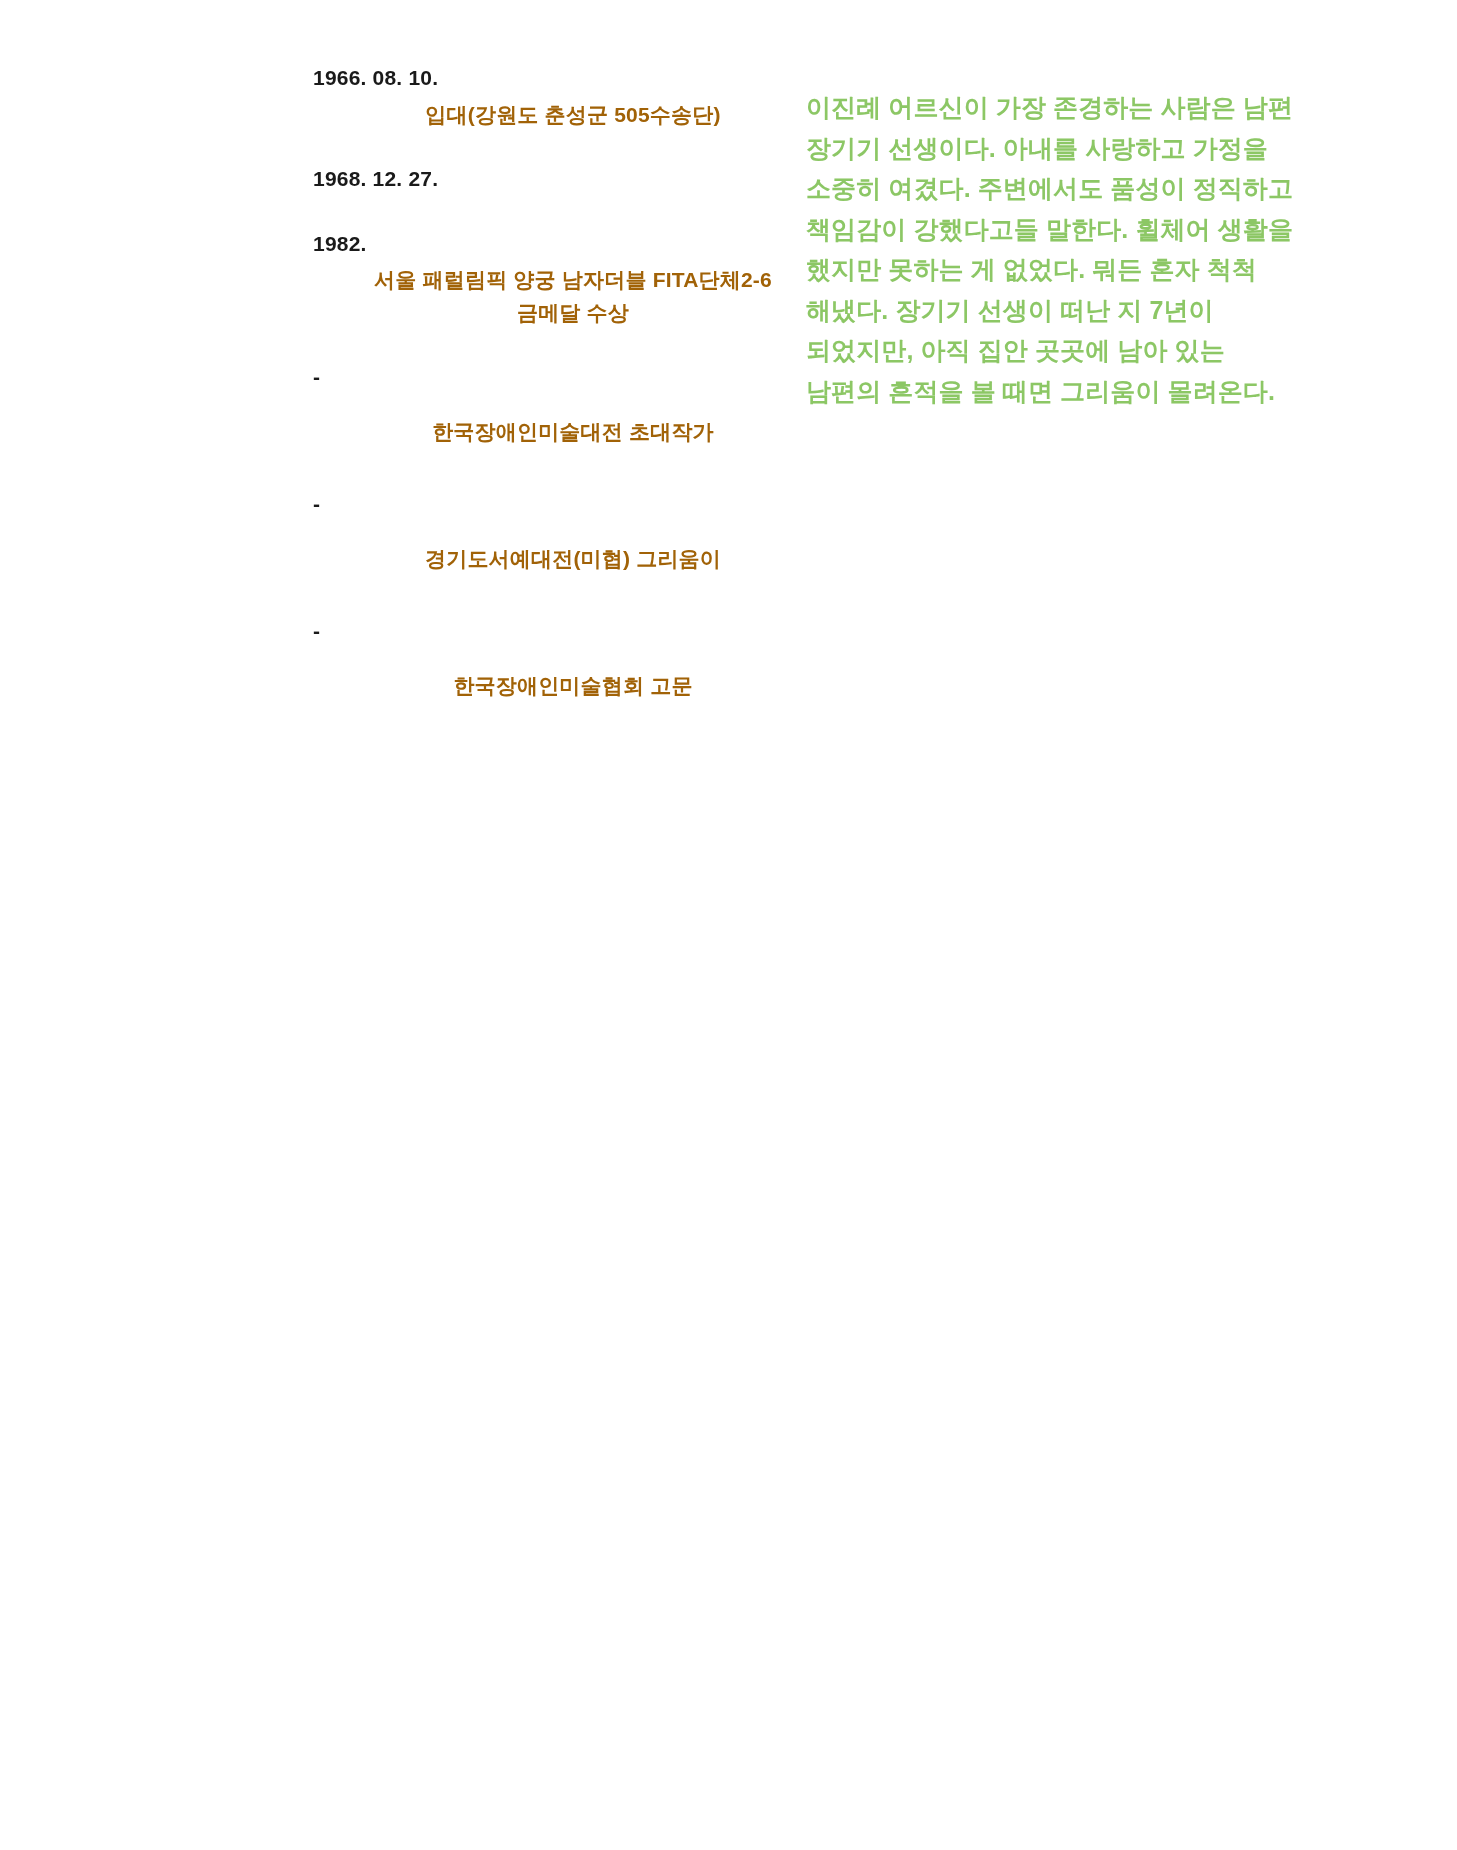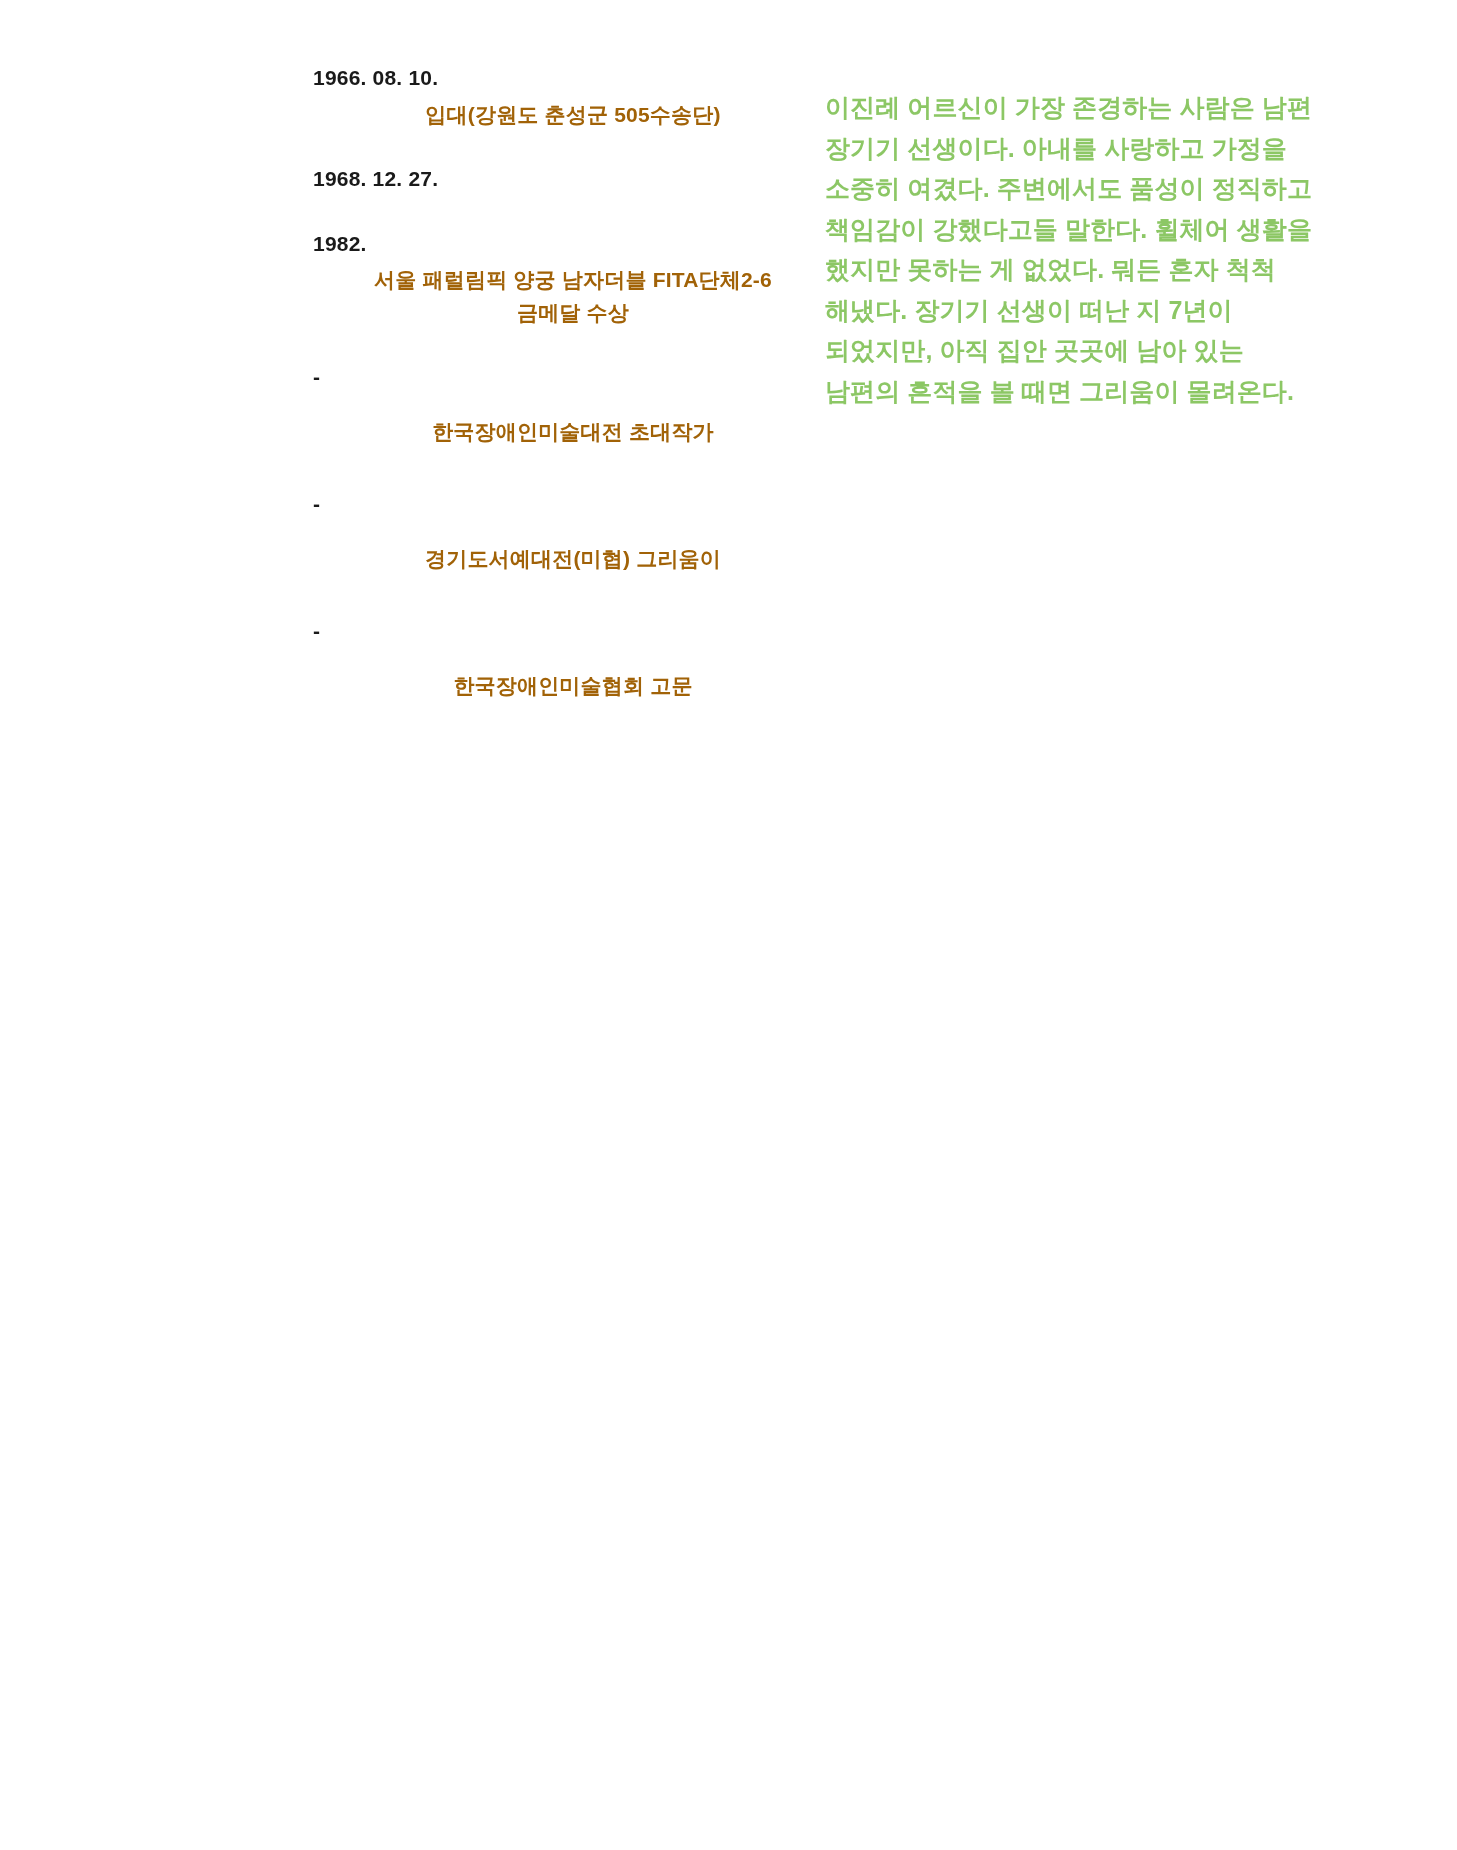--- a/index.html
+++ b/index.html
@@ -50,21 +50,21 @@
   .entry.dash {
     margin-bottom: 40px;
   }
   .entry.dash .date {
     margin-bottom: 22px;
   }
 
   
   .narrative-col {
     position: absolute;
-    left: 825px;
+    left: 806px;
     top: 62px;
     width: 500px;
   }
   .narrative-text {
     font-size: 25px;
     font-weight: 700;
     line-height: 1.62;
     color: #8cc765;
     letter-spacing: 0.1px;
     word-break: keep-all;

